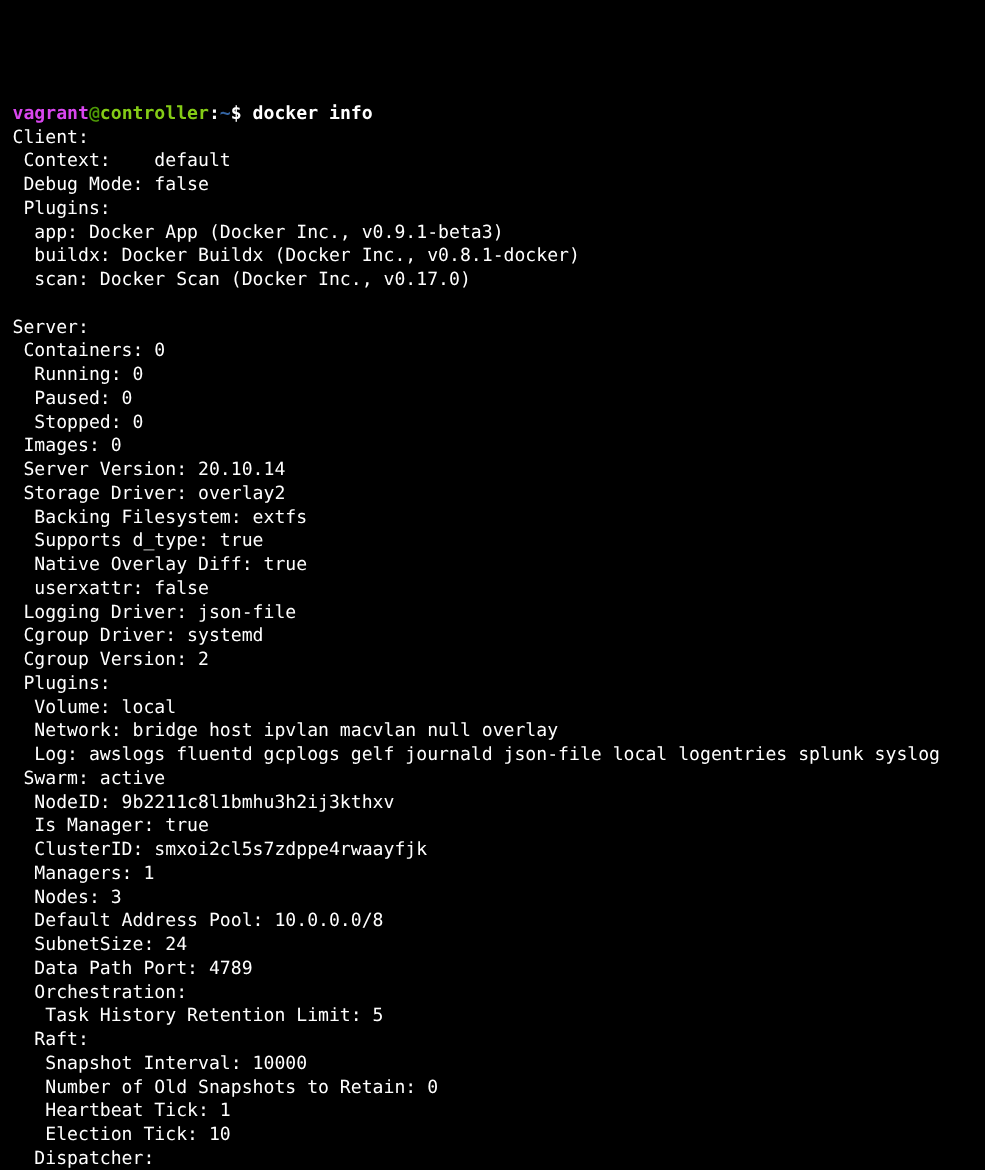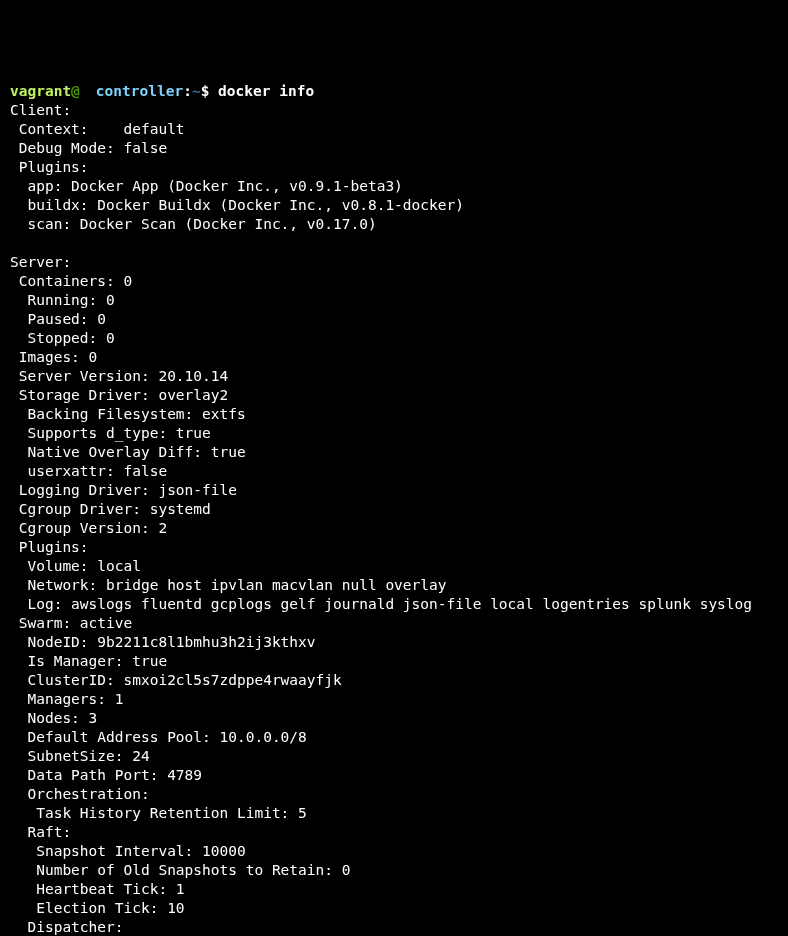--- a/index.html
+++ b/index.html
@@ -10,22 +10,22 @@
     body {
       background: #000;
       color: #fff;
       font-family: 'Menlo', 'Monaco', 'Consolas', monospace;
       font-size: 14.5px;
       line-height: 19px;
       padding: 6px 10px;
       width: 788px;
       white-space: pre;
     }
-    .user { color: #bef264; font-weight: bold; }
-    .host { color: #7dd3fc; font-weight: bold; margin-left: 16px; }
+    .user { color: #d946ef; font-weight: bold; }
+    .host { color: #84cc16; font-weight: bold; }
     .at { color: #4e9a06; font-weight: bold; }
     .colon { color: #fff; font-weight: bold; }
     .tilde { color: #3465a4; font-weight: bold; }
     .dollar { color: #fff; font-weight: bold; }
     .cmd { color: #fff; font-weight: bold; }
     .out { color: #fff; }
   </style>
 </head>
 <body>
 

